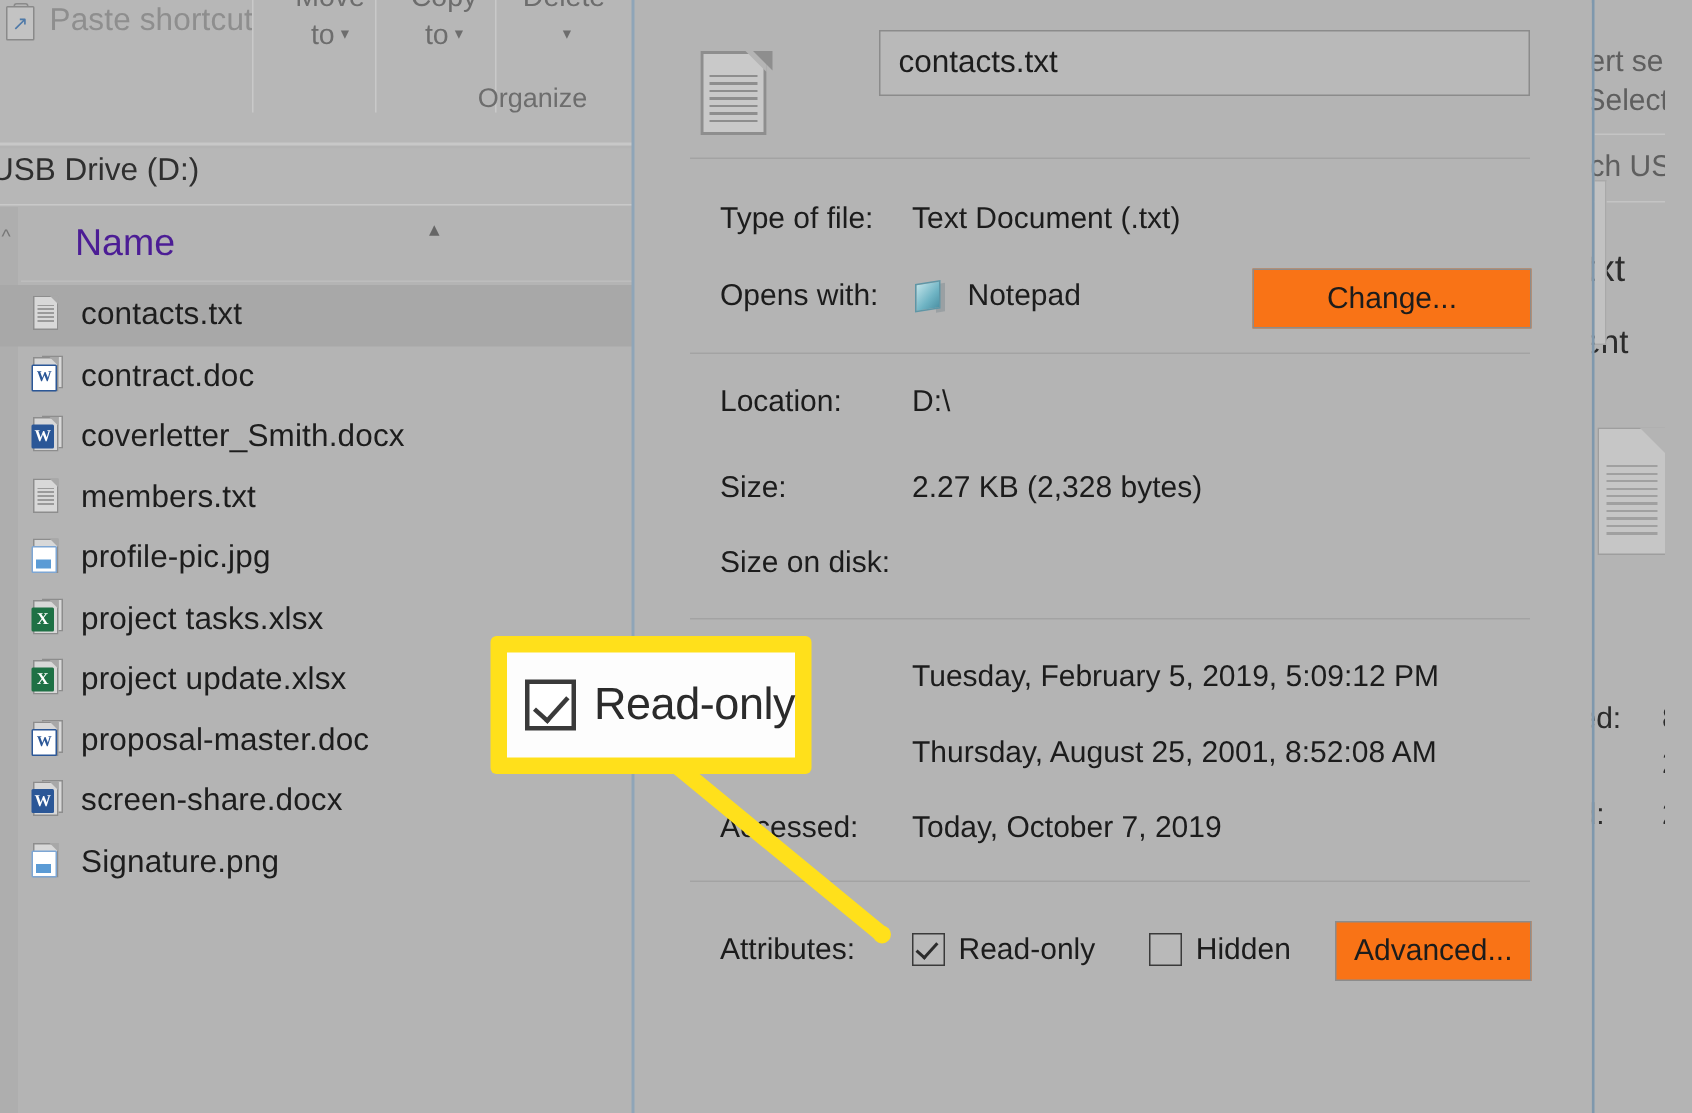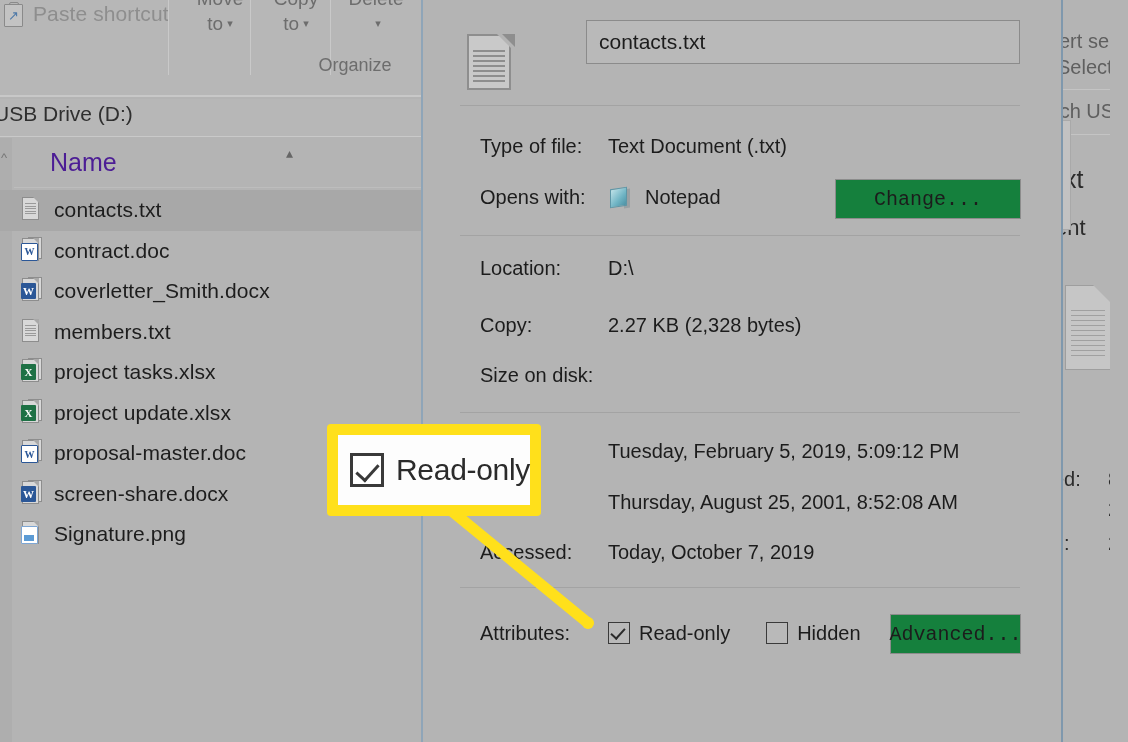--- a/index.html
+++ b/index.html
@@ -410,27 +410,27 @@
   }
   .notepad-icon .nb2 {
     position: absolute; left: 16px; top: 4px;
     width: 6px; height: 19px;
     background: #9aa0a3;
     transform: skewY(-9deg);
   }
 
   .dlg-btn {
     position: absolute;
-    background: #15803d;
+    background: #f97316;
     border: 1.5px solid #8c8c8c;
     box-sizing: border-box;
     font-size: 20px;
     color: #1c1c1c;
     display: flex; align-items: center; justify-content: center;
-    font-family: Liberation Mono, monospace;
+    font-family: Liberation Sans, sans-serif;
   }
 
   
   .cbwrap {
     display: flex; align-items: center; gap: 9px;
   }
   .cbox {
     width: 22px; height: 22px;
     border: 1.8px solid #3a3a3a;
     background: #b9b9b9;
@@ -574,20 +574,27 @@
         </div>
         <div class="file-row">
           <div class="fileicon">
             <div class="page"></div>
             <div class="lines"></div>
           </div>
           <span class="fname">members.txt</span>
         </div>
         <div class="file-row">
           <div class="fileicon">
+            <div class="page"></div>
+            <div class="badge img"></div>
+          </div>
+          <span class="fname">profile-pic.jpg</span>
+        </div>
+        <div class="file-row">
+          <div class="fileicon">
             <div class="back"></div>
             <div class="page"></div>
             <div class="badge excel">X</div>
           </div>
           <span class="fname">project tasks.xlsx</span>
         </div>
         <div class="file-row">
           <div class="fileicon">
             <div class="back"></div>
             <div class="page"></div>
@@ -677,21 +684,21 @@
       <div class="dlg-btn" style="left:398px; top:177px; width:186px; height:40px;">Change...</div>
 
       <div class="dlg-hr" style="top:233px;"></div>
 
       <div class="prop-row" style="top:249px;">
         <span class="prop-label">Location:</span>
         <span class="prop-value">D:\</span>
       </div>
 
       <div class="prop-row" style="top:306px;">
-        <span class="prop-label">Copy:</span>
+        <span class="prop-label">Size:</span>
         <span class="prop-value">2.27 KB (2,328 bytes)</span>
       </div>
 
       <div class="prop-row" style="top:356px;">
         <span class="prop-label">Size on disk:</span>
       </div>
 
       <div class="dlg-hr" style="top:410px;"></div>
 
       <div class="prop-row" style="top:432px;">

